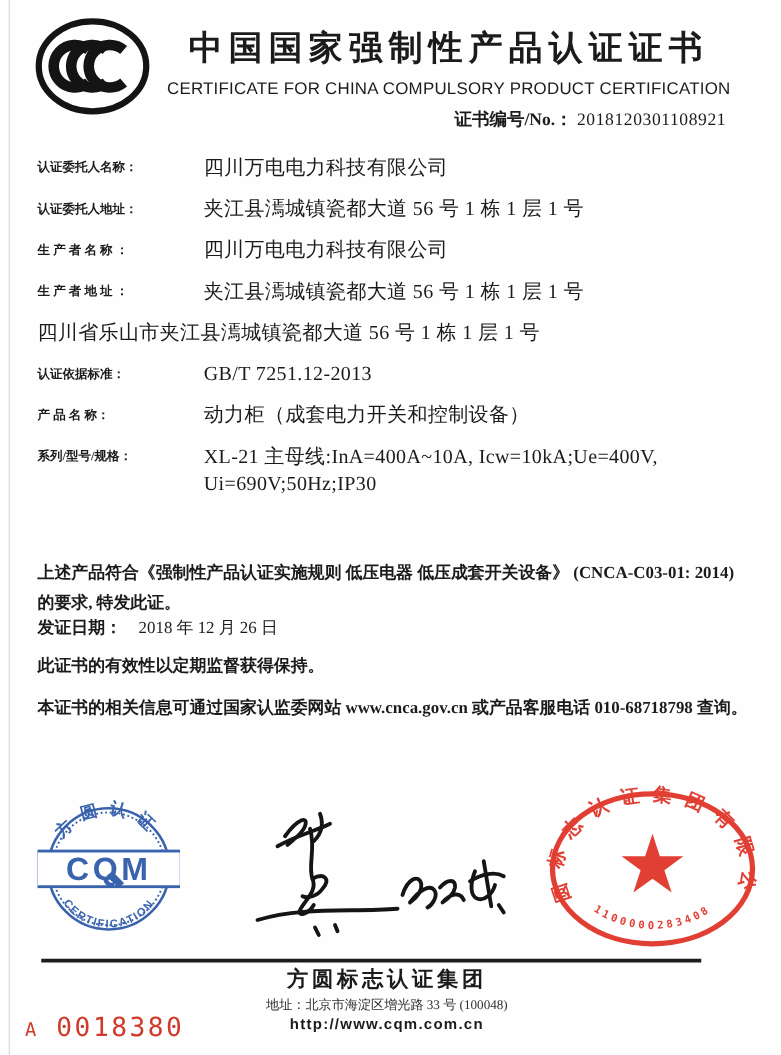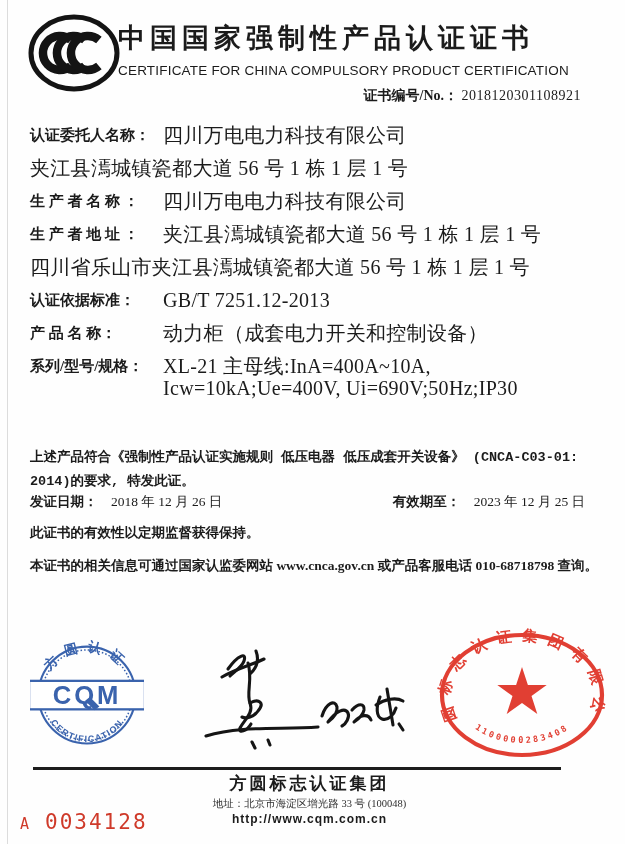--- a/index.html
+++ b/index.html
@@ -5,39 +5,39 @@
   html,body{margin:0;padding:0;background:#e8e8e8;}
   .page{
     position:relative;width:625px;height:844px;margin:0 auto;
     background:#fefefe;overflow:hidden;
     font-family:"Liberation Serif",serif;color:#1b1b1b;
   }
   .scan-edge{position:absolute;left:7px;top:0;bottom:0;width:1px;background:#dcdcdc;}
 
   
   .ccc-logo{position:absolute;left:26px;top:12px;}
-  .header-text{position:absolute;left:118px;top:20px;width:482px;text-align:left;}
+  .header-text{position:absolute;left:118px;top:20px;width:482px;text-align:center;}
   .title{font-size:27px;font-weight:bold;letter-spacing:5px;white-space:nowrap;}
   .subtitle{margin-top:7px;font-size:13.5px;font-weight:normal;letter-spacing:.2px;
     font-family:"Liberation Sans",sans-serif;white-space:nowrap;}
   .cert-no{position:absolute;top:87px;right:44px;font-size:14px;white-space:nowrap;}
   .cert-no .lbl{font-weight:bold;}
   .cert-no .num{font-family:"Liberation Serif",serif;letter-spacing:.5px;}
 
   
   .fields{position:absolute;left:30px;top:124px;right:22px;}
   .field-row{display:flex;align-items:flex-start;line-height:22px;margin-bottom:11px;}
-  .field-label{flex:0 0 133px;font-weight:bold;font-size:15px;white-space:nowrap;}
-  .field-value{flex:1;font-size:20px;font-weight:500;letter-spacing:.3px;}
+  .field-label{flex:0 0 133px;font-weight:bold;font-size:10px;white-space:nowrap;}
+  .field-value{flex:1;font-size:16px;font-weight:500;letter-spacing:.3px;}
   .field-row:nth-child(9) .field-value{font-size:12.5px;letter-spacing:0;}
 
   .statement{position:absolute;left:30px;right:36px;top:446px;
-    font-size:13.5px;font-weight:bold;line-height:1.8;font-family:Liberation Mono, monospace;}
-
-  .dates{position:absolute;left:30px;right:40px;top:493px;display:flex;
+    font-size:13.5px;font-weight:bold;line-height:1.8;}
+
+  .dates{position:absolute;left:30px;right:28px;top:493px;display:flex;
     justify-content:space-between;font-size:13.5px;white-space:nowrap;}
   .dates .lbl{font-weight:bold;margin-right:10px;}
   .note-maintain{position:absolute;left:30px;top:524px;font-size:13.5px;font-weight:bold;}
   .note-info{position:absolute;left:30px;top:557px;font-size:13.5px;font-weight:bold;}
 
   
   .cqm-logo{position:absolute;left:30px;top:640px;}
   .signature{position:absolute;left:200px;top:645px;}
   .red-stamp{position:absolute;left:432px;top:627px;}
 
@@ -77,20 +77,21 @@
     <span class="lbl">证书编号/No.：</span>
     <span class="num">2018120301108921</span>
   </div>
 
   <div class="fields">
     <div class="field-row">
       <span class="field-label">认证委托人名称：</span>
       <span class="field-value">四川万电电力科技有限公司</span>
     </div>
     <div class="field-row">
+      <span class="field-label">认证委托人地址：</span>
       <span class="field-value">夹江县漹城镇瓷都大道 56 号 1 栋 1 层 1 号</span>
     </div>
     <div class="field-row">
       <span class="field-label">生 产 者 名 称 ：</span>
       <span class="field-value">四川万电电力科技有限公司</span>
     </div>
     <div class="field-row">
       <span class="field-label">生 产 者 地 址 ：</span>
       <span class="field-value">夹江县漹城镇瓷都大道 56 号 1 栋 1 层 1 号</span>
     </div>
@@ -110,24 +111,20 @@
       <span class="field-value">XL-21 主母线:InA=400A~10A, Icw=10kA;Ue=400V, Ui=690V;50Hz;IP30</span>
     </div>
   </div>
 
   <div class="statement">上述产品符合《强制性产品认证实施规则 低压电器 低压成套开关设备》 (CNCA-C03-01: 2014)的要求, 特发此证。</div>
 
   <div class="dates">
     <div>
       <span class="lbl">发证日期：</span>
       <span>2018 年 12 月 26 日</span>
-    </div>
-    <div>
-      <span class="lbl">有效期至：</span>
-      <span>2023 年 12 月 25 日</span>
     </div>
   </div>
 
   <div class="note-maintain">此证书的有效性以定期监督获得保持。</div>
   <div class="note-info">本证书的相关信息可通过国家认监委网站 www.cnca.gov.cn 或产品客服电话 010-68718798 查询。</div>
 
   <div class="cqm-logo">
     <svg width="114" height="114" viewBox="0 0 120 120">
       <defs>
         <path id="cqmTop" d="M 16.8 42.3 A 46 46 0 0 1 103.2 42.3"></path>
@@ -190,15 +187,15 @@
   <div class="divider"></div>
 
   <div class="footer">
     <div class="footer-org">方圆标志认证集团</div>
     <div class="footer-addr">地址：北京市海淀区增光路 33 号 (100048)</div>
     <div class="footer-web">http://www.cqm.com.cn</div>
   </div>
 
   <div class="serial">
     <span class="pfx">A</span>
-    <span class="digits">0034128</span>
+    <span class="digits">0018380</span>
   </div>
 </div>
 
 </body></html>

